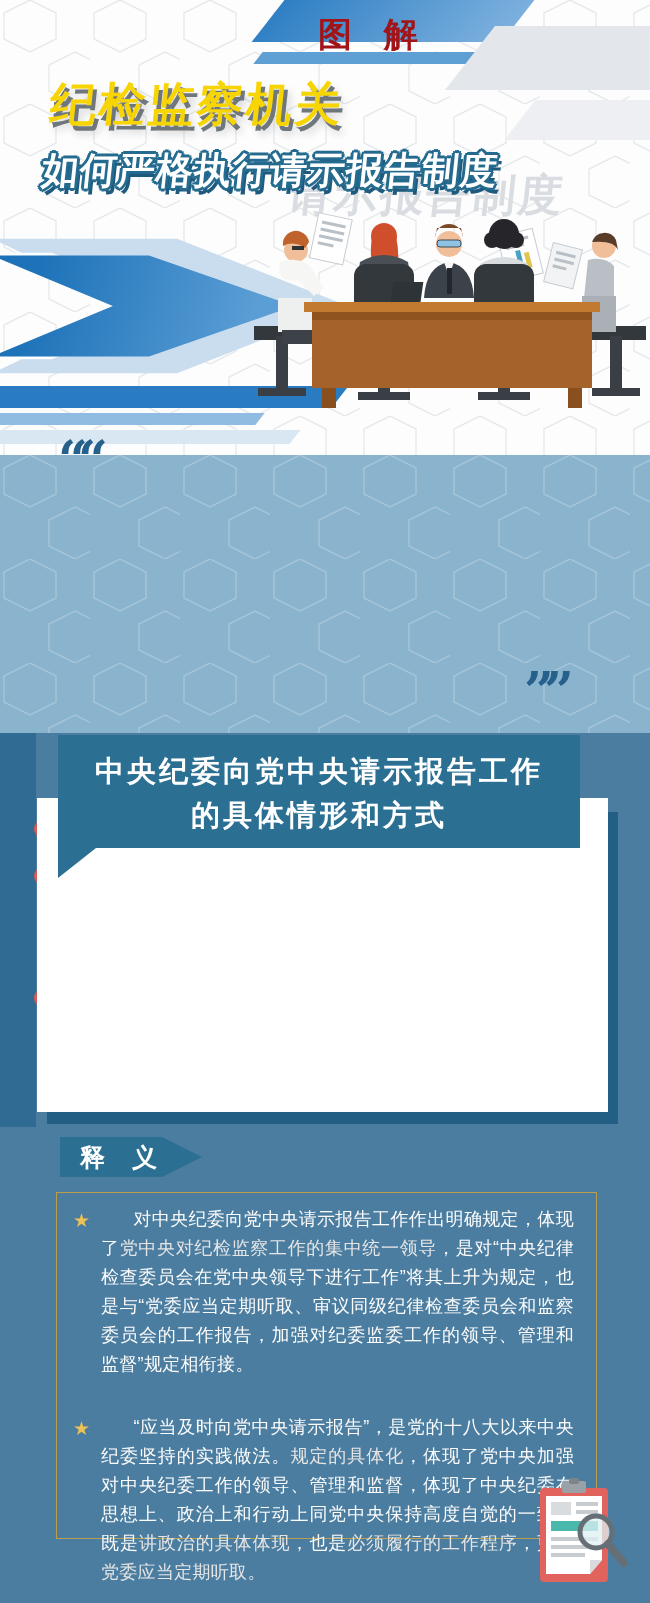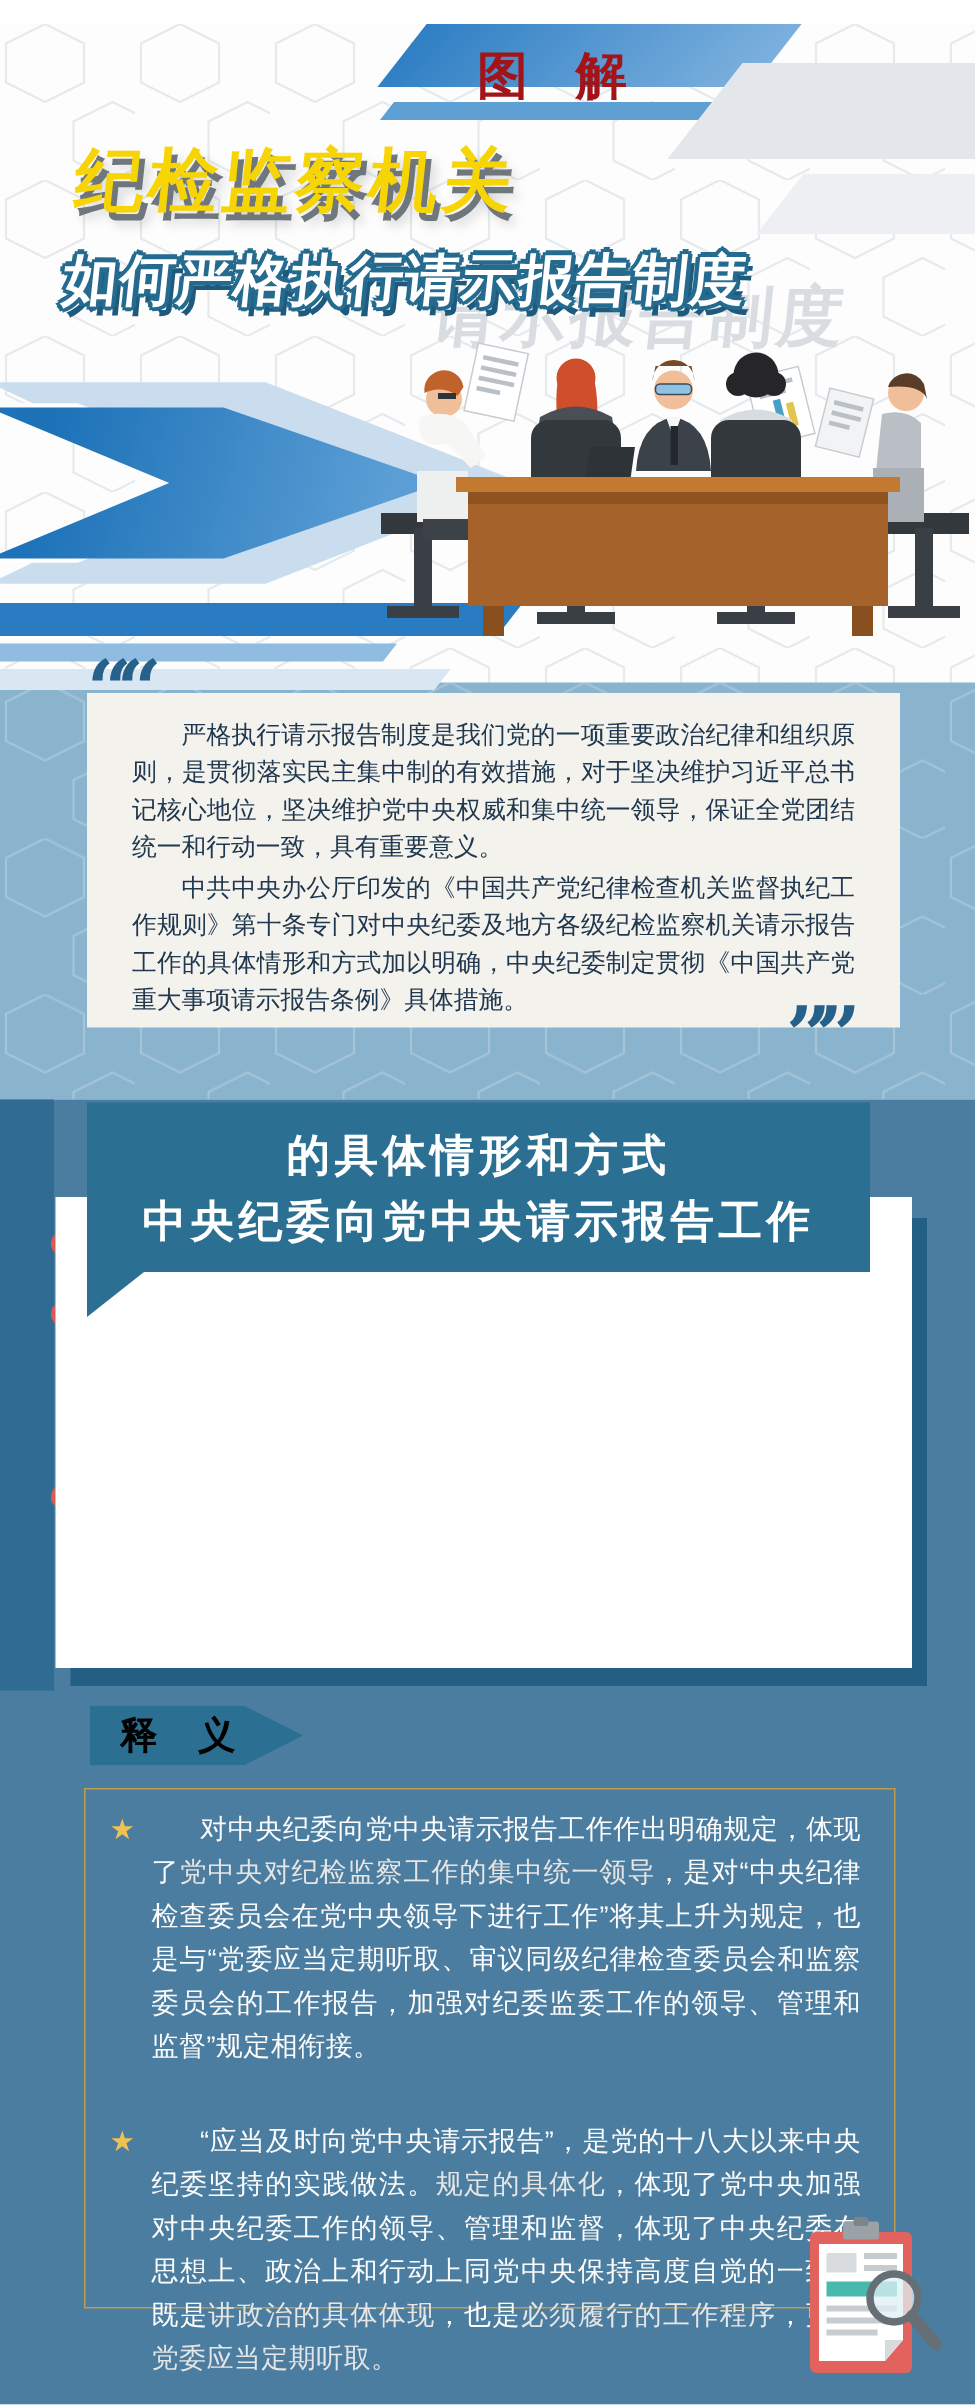--- a/index.html
+++ b/index.html
@@ -4,21 +4,21 @@
 <style>
   * { margin:0; padding:0; box-sizing:border-box; }
   html,body { background:#ffffff; }
   .page {
     position:relative; width:650px; height:1603px; overflow:hidden;
     font-family:"Liberation Sans", sans-serif; margin:0 auto; background:#fff;
   }
   .abs { position:absolute; }
 
   
-  .header { left:0; top:16px; width:650px; height:528px; background:#fdfdfd; overflow:hidden; }
+  .header { left:0; top:0; width:650px; height:528px; background:#fdfdfd; overflow:hidden; }
   .band { position:absolute; transform:skewX(-38deg); }
   .badge {
     position:absolute; left:318px; top:12px; z-index:5;
     font-family:"DejaVu Serif","Liberation Serif",serif;
     font-size:34px; font-weight:bold; color:#a21418; letter-spacing:10px; white-space:nowrap;
   }
   .title1 {
     position:absolute; left:50px; top:74px; z-index:5; transform:skewX(-6deg);
     font-size:46px; font-weight:900; letter-spacing:3px; color:#f7d505; white-space:nowrap;
     text-shadow:4px 5px 0 #70777c, 7px 8px 8px rgba(0,0,0,.18);
@@ -68,21 +68,21 @@
     border-top:30px solid #2b7093; border-right:38px solid transparent; }
   .card-shadow { position:absolute; left:47px; top:79px; width:571px; height:312px; background:#235e85; z-index:1; }
   .white-card { position:absolute; left:37px; top:65px; width:571px; height:314px; background:#ffffff; z-index:2; }
   .bullets { position:absolute; left:62px; top:84px; width:481px; list-style:none; }
   .bullets li { position:relative; margin-bottom:22px; font-size:18px; line-height:25px;
     letter-spacing:4px; font-weight:bold; color:#141414; text-align:justify; }
   .dot { position:absolute; left:-28px; top:3px; width:18px; height:18px; border-radius:50%; background:#d85c53; }
 
   .tag { position:absolute; left:60px; top:404px; width:142px; height:40px; background:#2b7093;
     clip-path:polygon(0 0, 72% 0, 100% 50%, 72% 100%, 0 100%);
-    color:#000000; font-size:25px; font-weight:900; letter-spacing:10px; line-height:40px; padding-left:20px; }
+    color:#ffffff; font-size:25px; font-weight:900; letter-spacing:10px; line-height:40px; padding-left:20px; }
 
   .gold-box { position:absolute; left:56px; top:459px; width:541px; height:347px;
     border:1px solid #bb9d4a; padding:12px 0 0 0; }
   .ip-para { position:relative; margin:0 22px 0 44px; font-size:18px; line-height:29px;
     color:#fcfcfc; text-align:justify; text-indent:1.8em; letter-spacing:0.3px; font-weight:500; }
   .ip-para + .ip-para { margin-top:34px; }
   .ip-star { position:absolute; left:-28px; top:1px; color:#ecc155; font-size:19px; text-indent:0; }
   .hl { color:#e5e5e5; }
 
   .clip-icon { position:absolute; left:530px; top:745px; z-index:6; }
@@ -211,36 +211,32 @@
     <svg width="650" height="278" style="position:absolute;left:0;top:0;">
       <defs>
         <pattern id="hxb" width="90" height="104" patternUnits="userSpaceOnUse">
           <path d="M30 0 56 13 56 39 30 52 4 39 4 13Z M75 52 101 65 101 91 75 104 49 91 49 65Z" fill="none" stroke="rgba(255,255,255,0.22)" stroke-width="1.5"></path>
         </pattern>
       </defs>
       <rect width="650" height="278" fill="url(#hxb)"></rect>
     </svg>
 
     <span class="qmark qopen">““</span>
-    <div class="quote-card">
-      <p>严格执行请示报告制度是我们党的一项重要政治纪律和组织原则，是贯彻落实民主集中制的有效措施，对于坚决维护习近平总书记核心地位，坚决维护党中央权威和集中统一领导，保证全党团结统一和行动一致，具有重要意义。</p>
-      <p>中共中央办公厅印发的《中国共产党纪律检查机关监督执纪工作规则》第十条专门对中央纪委及地方各级纪检监察机关请示报告工作的具体情形和方式加以明确，中央纪委制定贯彻《中国共产党重大事项请示报告条例》具体措施。</p>
-    </div>
     <span class="qmark qclose">””</span>
   </div>
 
   <div class="abs main-sec">
     <div class="left-strip"></div>
 
     <div class="card-shadow"></div>
     <div class="white-card"></div>
 
     <div class="banner">
+      <div>中央纪委向党中央请示报告工作</div>
       <div>的具体情形和方式</div>
-      <div>中央纪委向党中央请示报告工作</div>
     </div>
     <div class="banner-tail"></div>
 
     <ul class="bullets">
         <li><span class="dot"></span><span>中央纪委定期向党中央报告工作</span></li>
         <li><span class="dot"></span><span>研究涉及全局的重大事项，遇有重要问题，以及作出立案审查调查决定、给予党纪政务处分等事项，应当及时向党中央请示报告，既要报告结果也要报告过程</span></li>
         <li><span class="dot"></span><span>对执行党中央重要决定的情况应当专题报告</span></li>
       </ul>
 
     <div class="tag">释 义</div>

